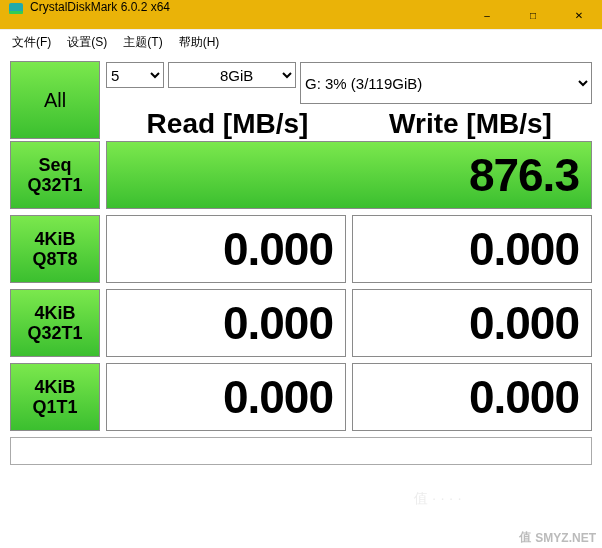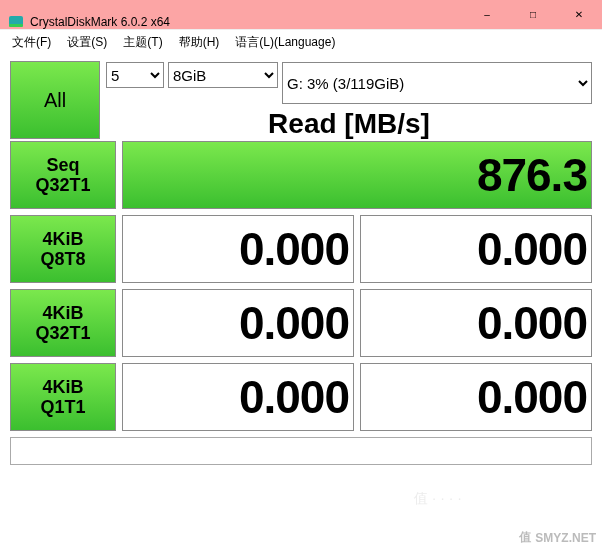--- a/index.html
+++ b/index.html
@@ -6,23 +6,23 @@
   body {
     font-family: "Segoe UI", "Microsoft YaHei", sans-serif;
     background: #fff;
     width: 602px;
     height: 548px;
     overflow: hidden;
     position: relative;
   }
   .titlebar {
     height: 30px;
-    background: #fca5a5;
+    background: #eab308;
     display: flex;
-    align-items: flex-end;
+    align-items: flex-start;
     border-bottom: 1px solid #eee;
   }
   .titlebar .icon {
     width: 16px; height: 16px;
     margin-left: 8px;
     position: relative;
   }
   .disk-icon-cyl {
     width:14px;height:10px;background:#2aa;border-radius:2px;position:absolute;top:3px;left:1px;
   }
@@ -56,21 +56,21 @@
     font-weight:normal;font-size:20px;color:#000;
     margin-top:-1px;
     text-align:right;
   }
   .drops {
     display:flex;
     gap:4px;
     flex:1;
   }
   select.runs { width:58px; height:26px; font-size:15px; border:1px solid #888; background:#fff;}
-  select.size { width:110px; height:26px; font-size:15px; border:1px solid #888;background:#fff;}
+  select.size { width:128px; height:26px; font-size:15px; border:1px solid #888;background:#fff;padding-left:47px;}
   select.drive{ flex:1; height:42px; font-size:15px; border:1px solid #888;background:#fff;}
   .headrow {
     display:flex;
     margin-top:4px;
     height:30px;
   }
   .head-label {
     flex:1;
     text-align:center;
     font-size:28px;
@@ -80,32 +80,32 @@
   .grid {
     margin-top:2px;
   }
   .grow {
     display:flex;
     gap:6px;
     height:68px;
     margin-bottom:6px;
   }
   .test-btn {
-    width:106px;
+    width:90px;
     background: linear-gradient(#7be84d,#3bbf2f);
     border:1px solid #8a8a8a;
     display:flex;flex-direction:column;align-items:center;justify-content:center;
     font-weight:bold;font-size:18px;line-height:20px;color:#000;
   }
   .cell {
     flex:1;
     border:1px solid #8a8a8a;
     background:#fff;
     display:flex;align-items:center;justify-content:flex-end;
-    padding-right:4px;
+    padding-right:12px;
     font-size:46px;
     font-weight:900;
     color:#000;
     letter-spacing:-1px;
     position:relative;
     overflow:hidden;
     font-family: Arial, "Arial Black", sans-serif;
   }
   .cell.filled {
     background: linear-gradient(#7be84d,#3bbf2f);
@@ -152,41 +152,41 @@
     <div class="winbtn">□</div>
     <div class="winbtn close">✕</div>
   </div>
 </div>
 
 <div class="menubar">
   <span>文件(F)</span>
   <span>设置(S)</span>
   <span>主题(T)</span>
   <span>帮助(H)</span>
-  <span>语言(L)(Language)</span>
 </div>
 
 <div class="content">
 
   <div class="toprow-wrap">
     <div class="all-btn">All</div>
     <div class="right-top">
       <div class="drops">
         <select class="runs">
           <option>5</option>
         </select>
         <select class="size">
           <option>8GiB</option>
         </select>
         <select class="drive">
           <option>G: 3% (3/119GiB)</option>
         </select>
       </div>
       <div class="headrow">
         <div class="head-label">Read [MB/s]</div>
+        <div class="head-label">Write [MB/s]</div>
       </div>
     </div>
   </div>
 
   <div class="grid" id="grid">
       <div class="grow">
         <div class="test-btn">
           <div>Seq</div>
           <div>Q32T1</div>
         </div>

